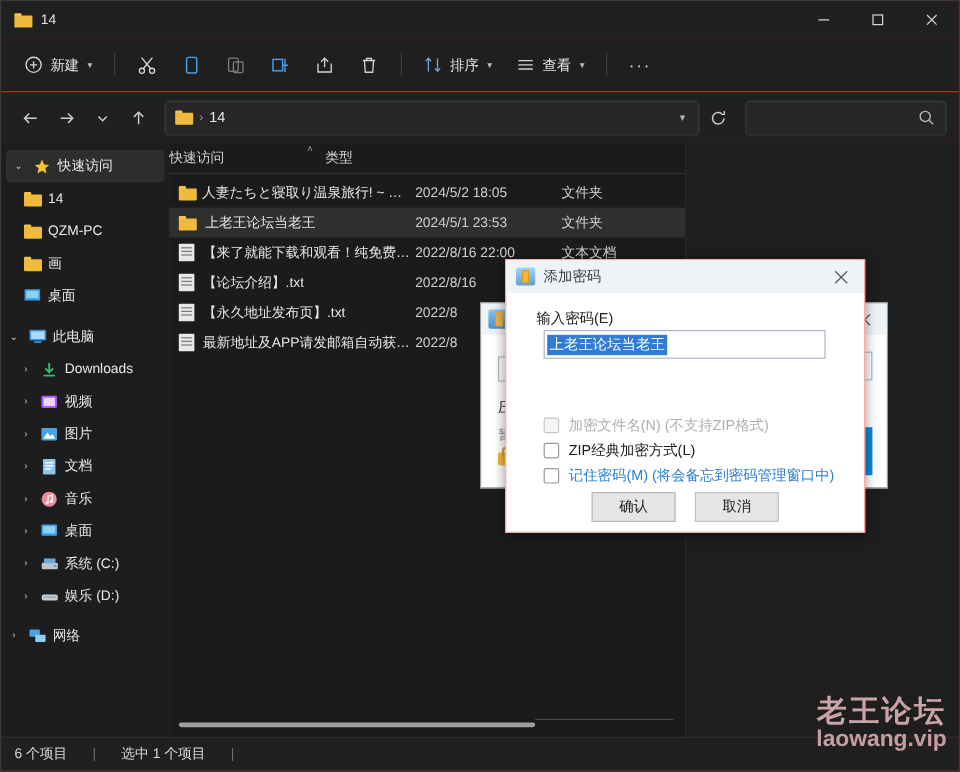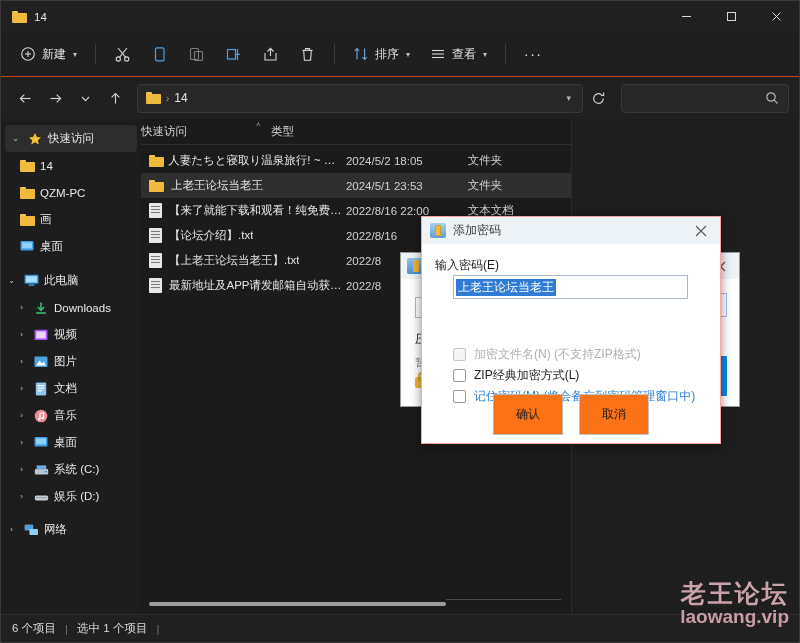--- a/index.html
+++ b/index.html
@@ -149,21 +149,21 @@
 
   
   .hscroll { position: absolute; left: 8px; right: 10px; bottom: 6px; height: 6px; }
   .hthumb { height: 4px; background: #9d9d9d; border-radius: 2px; width: 72%; }
   .htrack { position:absolute; left: 72%; right:0; top: -3px; height:1px; background:#4a4a4a; }
 
   
   .statusbar {
     height: 28px; flex: 0 0 28px; background: #202020;
     border-top: 1px solid #2e2e2e;
-    display: flex; align-items: center; gap: 9px; padding-left: 11px;
+    display: flex; align-items: center; gap: 21px; padding-left: 11px;
     font-size: 11.5px; color: #dadada;
   }
   .sb-div { color: #6d6d6d; }
 
   
   .watermark {
     position: absolute; right: 10px; bottom: 14px;
     text-align: center; pointer-events: none;
   }
   .wm1 { font-size: 25px; font-weight: bold; color: #c9a3a8; letter-spacing: 2px; line-height: 1.05; }
@@ -207,21 +207,21 @@
   .pw-ico { width: 16px; height: 15px; position: relative; }
   .pw-ico::before { content:""; position:absolute; left:0; top:0; width:16px; height:15px;
                     background:linear-gradient(#a7d2f2,#5ea0d8); border-radius:2px;}
   .pw-ico::after { content:""; position:absolute; left:5px; top:2px; width:6px; height:11px;
                    background:#f0b93a; border-radius:1px; box-shadow: inset 0 0 0 1px #d59f2c;}
   .pw-title { font-size: 12px; color: #3b3b3b; }
   .pw-x { position: absolute; right: 2px; top: 0; width: 34px; height: 27px;
           display:flex; align-items:center; justify-content:center; color: #5a5a5a; }
 
   .pw-body { position: relative; height: 201px; }
-  .pw-label { position:absolute; left: 13px; top: 13px; font-size: 12px; color: #1b1b1b; }
+  .pw-label { position:absolute; left: 25px; top: 13px; font-size: 12px; color: #1b1b1b; }
   .pw-input {
     position:absolute; left: 31px; top: 31px; width: 235px; height: 24px;
     border: 1px solid #a9b7c6; background: #fff;
     display: flex; align-items: center; padding-left: 2px;
   }
   .pw-sel-text {
     background: #2f7bd6; color: #ffffff; font-size: 12px; padding: 1px 2px; line-height: 15px;
   }
 
   .cklist { position:absolute; left: 31px; top: 100px; }
@@ -232,21 +232,21 @@
   .ckbox.checked::after {
     content:""; position:absolute; left:3px; top:0px; width:4px; height:8px;
     border:solid #3fae4a; border-width: 0 2px 2px 0; transform: rotate(42deg);
   }
   .ckbox.dis { border-color: #c6c6c6; background:#f4f4f4; }
   .ck-lab { font-size: 12px; color: #1b1b1b; }
   .ck-lab.dis { color: #b0b0b0; }
   .ck-lab.link { color: #2b7fd4; }
 
   .pw-btns { position:absolute; left: 0; right: 0; bottom: 10px; display:flex; justify-content:center; gap: 16px; }
-  .pw-btn { width: 70px; height: 41px; border: 1px solid #c2c2c2; background: #f97316;
+  .pw-btn { width: 70px; height: 25px; border: 1px solid #c2c2c2; background: #e5e5e5;
             display:flex; align-items:center; justify-content:center; font-size:12px; color:#1b1b1b; }
   .pw-btn.default { border-color: #b7b7b7; }
 </style>
 </head>
 <body>
 
 <div class="explorer">
 
   <div class="titlebar">
     <div class="title-left">
@@ -602,21 +602,21 @@
             <span class="doc-ico"></span>
             <span class="lbl">【论坛介绍】.txt</span>
           </span>
           <span class="fdate">2022/8/16</span>
           <span class="ftype"></span>
         </div>
 
         <div class="frow">
           <span class="fname">
             <span class="doc-ico"></span>
-            <span class="lbl">【上老王论坛当老王】.txt</span>
+            <span class="lbl">【永久地址发布页】.txt</span>
           </span>
           <span class="fdate">2022/8</span>
           <span class="ftype"></span>
         </div>
 
         <div class="frow">
           <span class="fname">
             <span class="doc-ico"></span>
             <span class="lbl">最新地址及APP请发邮箱自动获取！！！...</span>
           </span>

